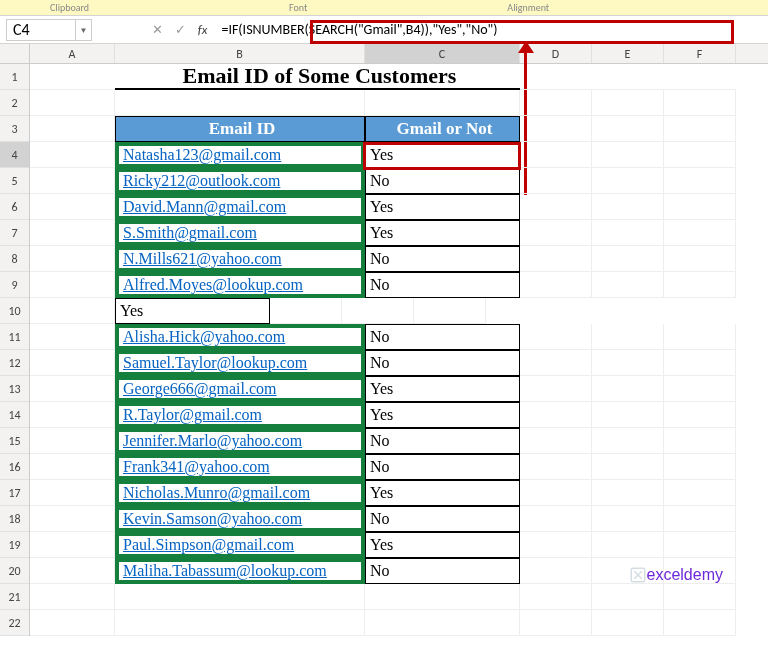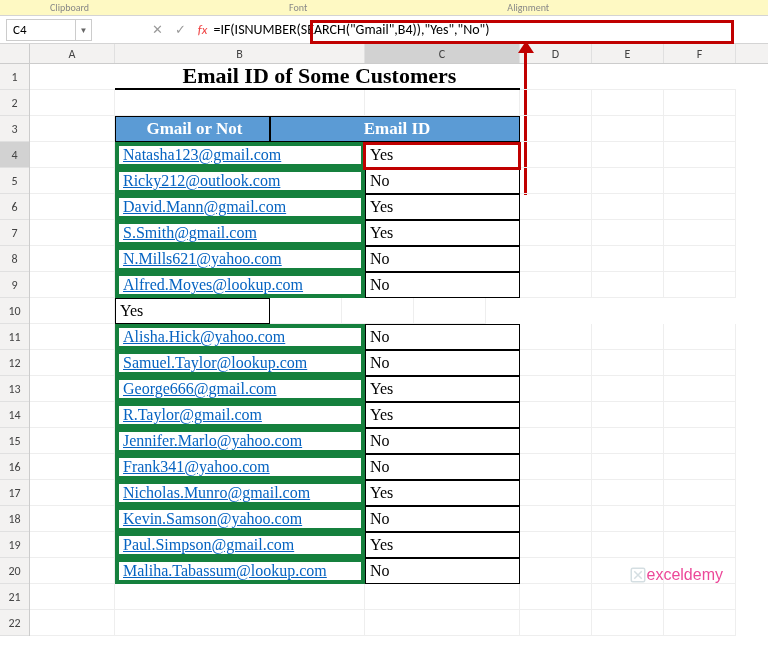--- a/index.html
+++ b/index.html
@@ -35,21 +35,21 @@
     position: relative;
   }
   .name-box {
     width: 70px;
     height: 22px;
     border: 1px solid #ccc;
     margin-left: 6px;
     display: flex;
     align-items: center;
     padding-left: 6px;
-    font-size: 13px;
+    font-size: 16px;
     background: #fff;
   }
   .name-box-dd {
     width: 16px;
     height: 22px;
     border: 1px solid #ccc;
     border-left: none;
     display: flex;
     align-items: center;
     justify-content: center;
@@ -60,22 +60,23 @@
   .fb-icons {
     display: flex;
     gap: 12px;
     color: #999;
     font-size: 13px;
     align-items: center;
   }
   .fx-label {
     font-style: italic;
     font-size: 13px;
-    color: #ef4444;
+    color: #404040;
     margin-left: 12px;
+    margin-right: 8px;
   }
   .formula-input {
     flex: 1;
     height: 22px;
     display: flex;
     align-items: center;
     padding-left: 6px;
     font-size: 14px;
     margin-right: 12px;
   }
@@ -209,21 +210,21 @@
     left: 333px;
     width: 158px;
     height: 28px;
   }
   .watermark {
     position: absolute;
     right: 45px;
     bottom: 52px;
     display: flex;
     align-items: center;
-    color: #ec4899;
+    color: #6d28d9;
     font-size: 16px;
     font-family: Arial, sans-serif;
   }
   .watermark svg { opacity: 0.6; }
 </style>
 </head>
 <body>
 
 <div class="ribbon-bottom">
   <span class="rb1">Clipboard</span>
@@ -303,25 +304,25 @@
         <div class="cell colA"></div>
         <div class="cell colB"></div>
         <div class="cell colC"></div>
         <div class="cell colD"></div>
         <div class="cell colE"></div>
         <div class="cell colF"></div>
       </div>
 
       <div class="row">
         <div class="cell colA"></div>
+        <div class="cell colB header-cell">
+          <span>Email ID</span>
+        </div>
         <div class="cell colC header-cell">
           <span>Gmail or Not</span>
-        </div>
-        <div class="cell colB header-cell">
-          <span>Email ID</span>
         </div>
         <div class="cell colD"></div>
         <div class="cell colE"></div>
         <div class="cell colF"></div>
       </div>
 
       <div id="data-rows">
           <div class="row">
             <div class="cell colA"></div>
             <div class="cell colB data-cell-b">

